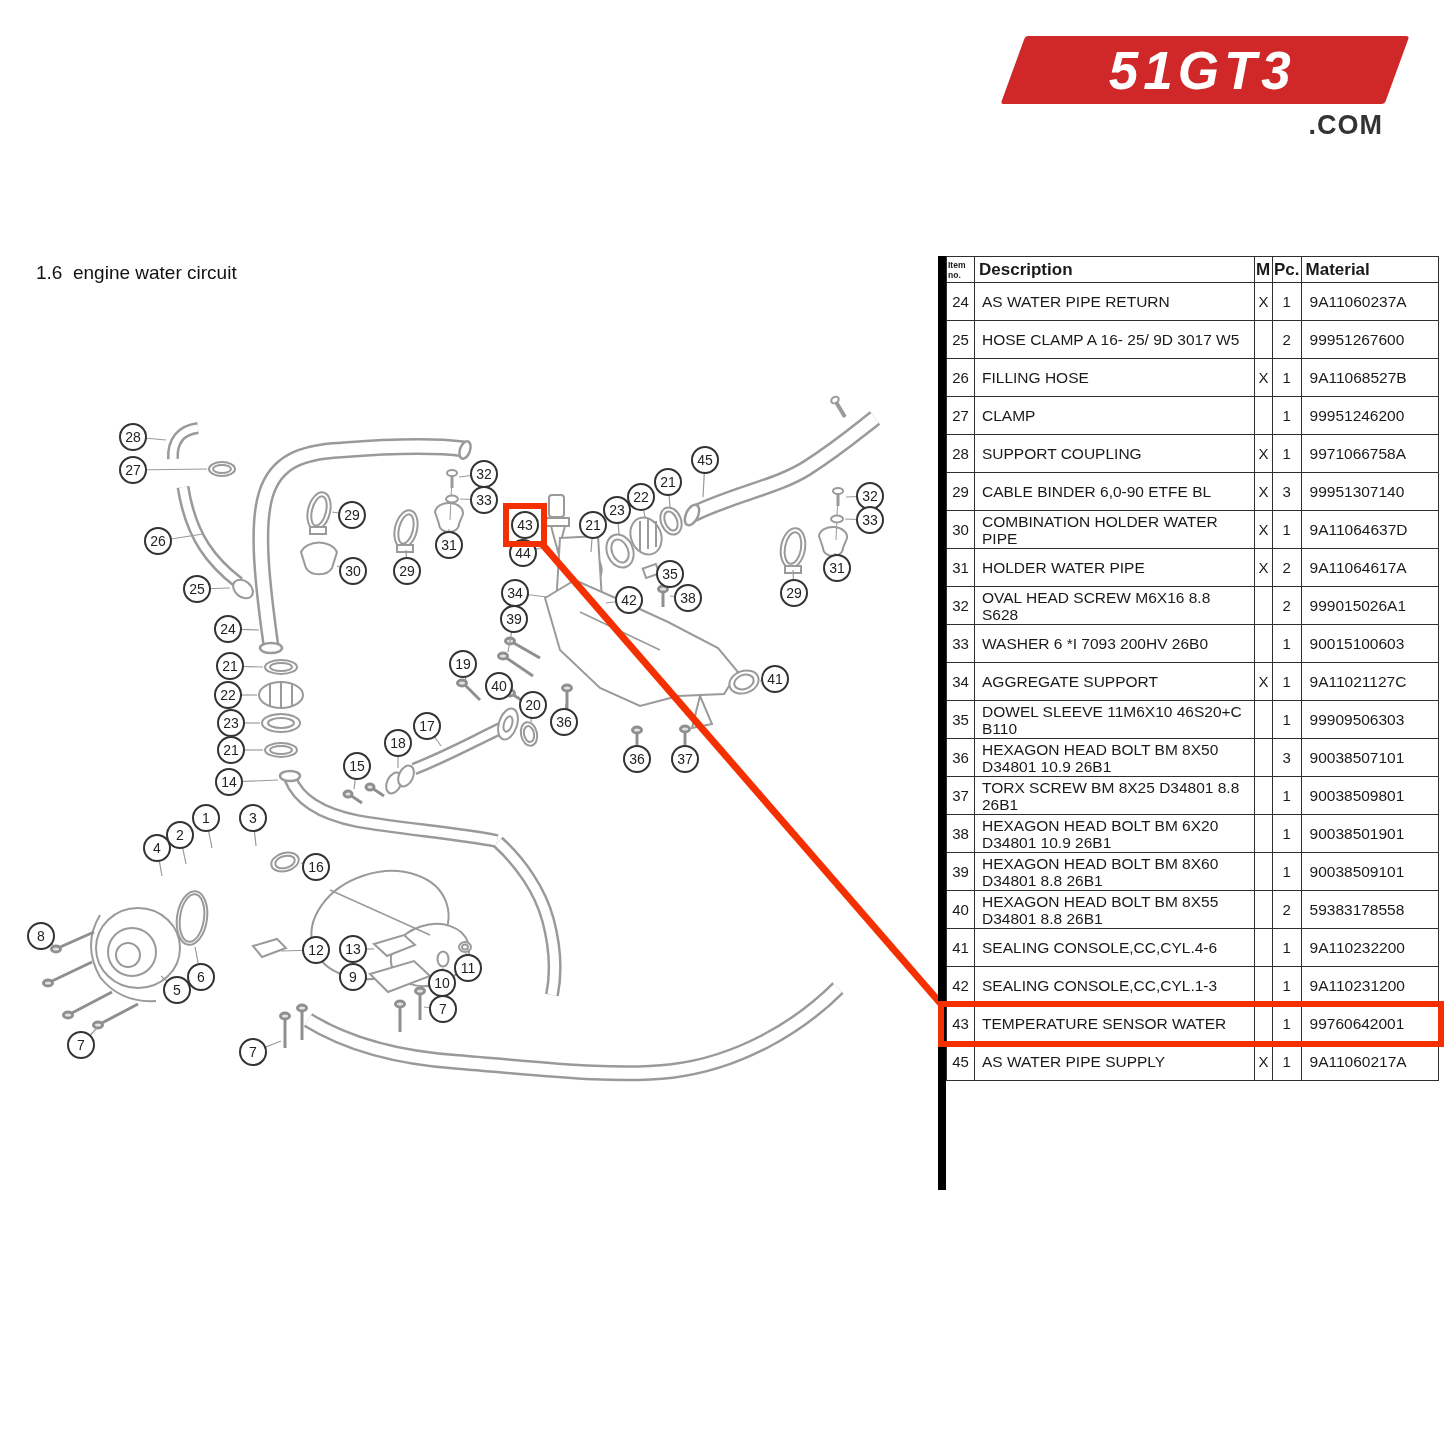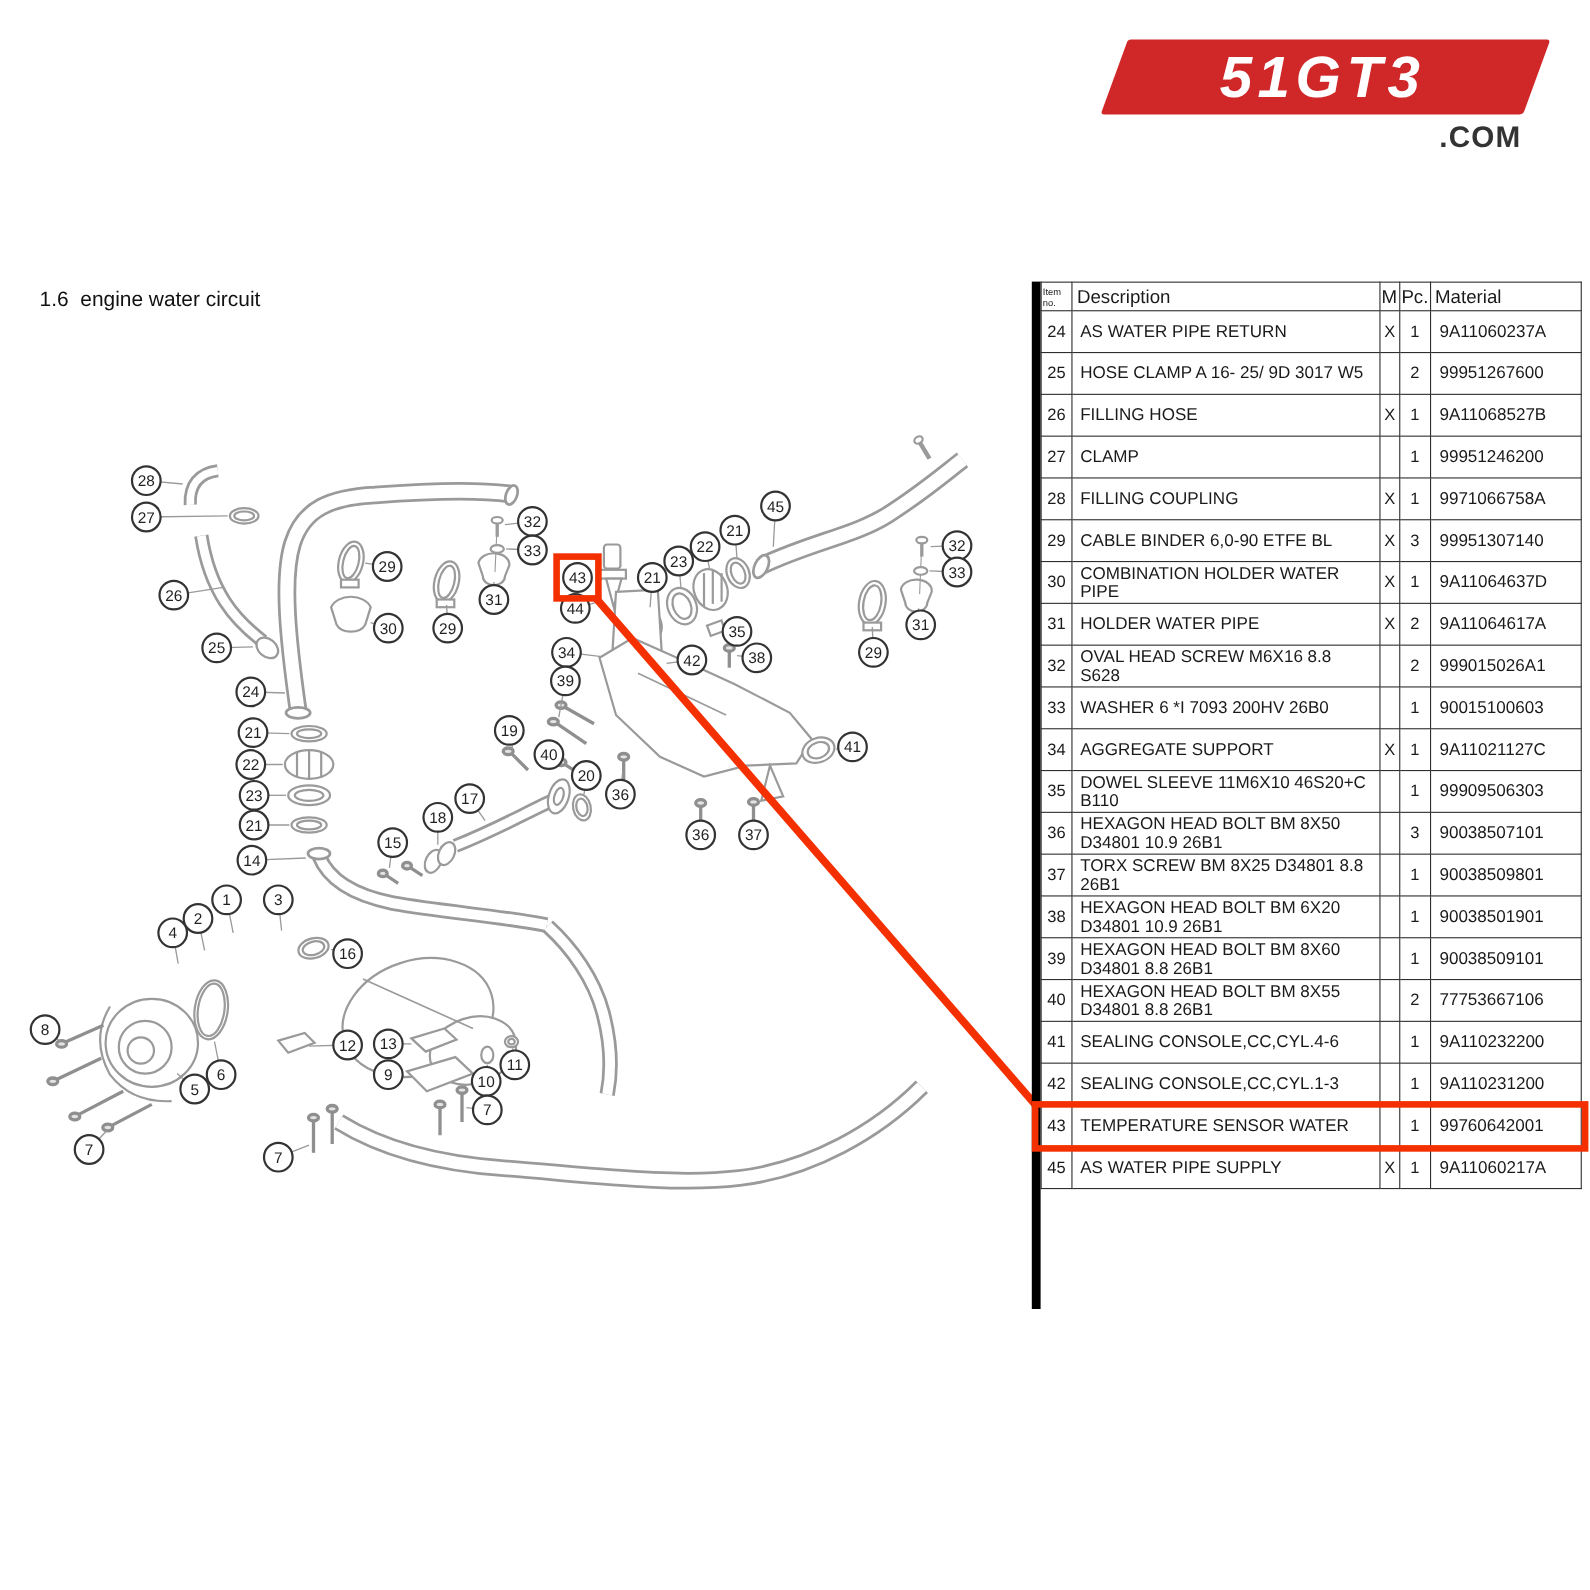--- a/index.html
+++ b/index.html
@@ -28,21 +28,21 @@
   svg.diagram{position:absolute;left:0;top:0;width:1445px;height:1445px;pointer-events:none;}
   
   .vbar{position:absolute;left:938px;top:256px;width:8px;height:934px;background:#000;}
   table.parts{
     position:absolute;left:946px;top:256px;border-collapse:collapse;table-layout:fixed;
     font-size:15.5px;color:#1a1a1a;
   }
   table.parts th,table.parts td{border:1.6px solid #2e2e2e;overflow:hidden;}
   table.parts thead tr{height:26px;}
   table.parts tbody tr{height:38px;}
-  th{font-weight:normal;text-align:left;margin-top:40px;}
+  th{font-weight:bold;text-align:left;margin-top:40px;}
   .h-item{font-size:8.5px;padding-left:1px;}
   .h-desc,.h-mat{font-size:17px;padding-left:4px;}
   .h-m,.h-pc{font-size:17px;text-align:left;padding-left:1px;}
   td.c-item{text-align:center;font-size:15px;}
   td.c-desc{white-space:pre-line;line-height:17px;padding:1px 7px;}
   td.c-m,td.c-pc{text-align:center;font-size:15px;}
   td.c-mat{padding-left:8px;}
   
   .row-hl{position:absolute;border:6px solid #f53000;box-sizing:border-box;pointer-events:none;z-index:6;}
 </style>
@@ -551,21 +551,21 @@
       </tr>
       <tr>
         <td class="c-item">27</td>
         <td class="c-desc">CLAMP</td>
         <td class="c-m"></td>
         <td class="c-pc">1</td>
         <td class="c-mat">99951246200</td>
       </tr>
       <tr>
         <td class="c-item">28</td>
-        <td class="c-desc">FILLING COUPLING</td>
+        <td class="c-desc">SUPPORT COUPLING</td>
         <td class="c-m">X</td>
         <td class="c-pc">1</td>
         <td class="c-mat">9971066758A</td>
       </tr>
       <tr>
         <td class="c-item">29</td>
         <td class="c-desc">CABLE BINDER 6,0-90 ETFE BL</td>
         <td class="c-m">X</td>
         <td class="c-pc">3</td>
         <td class="c-mat">99951307140</td>
@@ -646,21 +646,21 @@
         <td class="c-m"></td>
         <td class="c-pc">1</td>
         <td class="c-mat">90038509101</td>
       </tr>
       <tr>
         <td class="c-item">40</td>
         <td class="c-desc">HEXAGON HEAD BOLT BM 8X55
 D34801 8.8 26B1</td>
         <td class="c-m"></td>
         <td class="c-pc">2</td>
-        <td class="c-mat">77753667106</td>
+        <td class="c-mat">59383178558</td>
       </tr>
       <tr>
         <td class="c-item">41</td>
         <td class="c-desc">SEALING CONSOLE,CC,CYL.4-6</td>
         <td class="c-m"></td>
         <td class="c-pc">1</td>
         <td class="c-mat">9A110232200</td>
       </tr>
       <tr>
         <td class="c-item">42</td>

